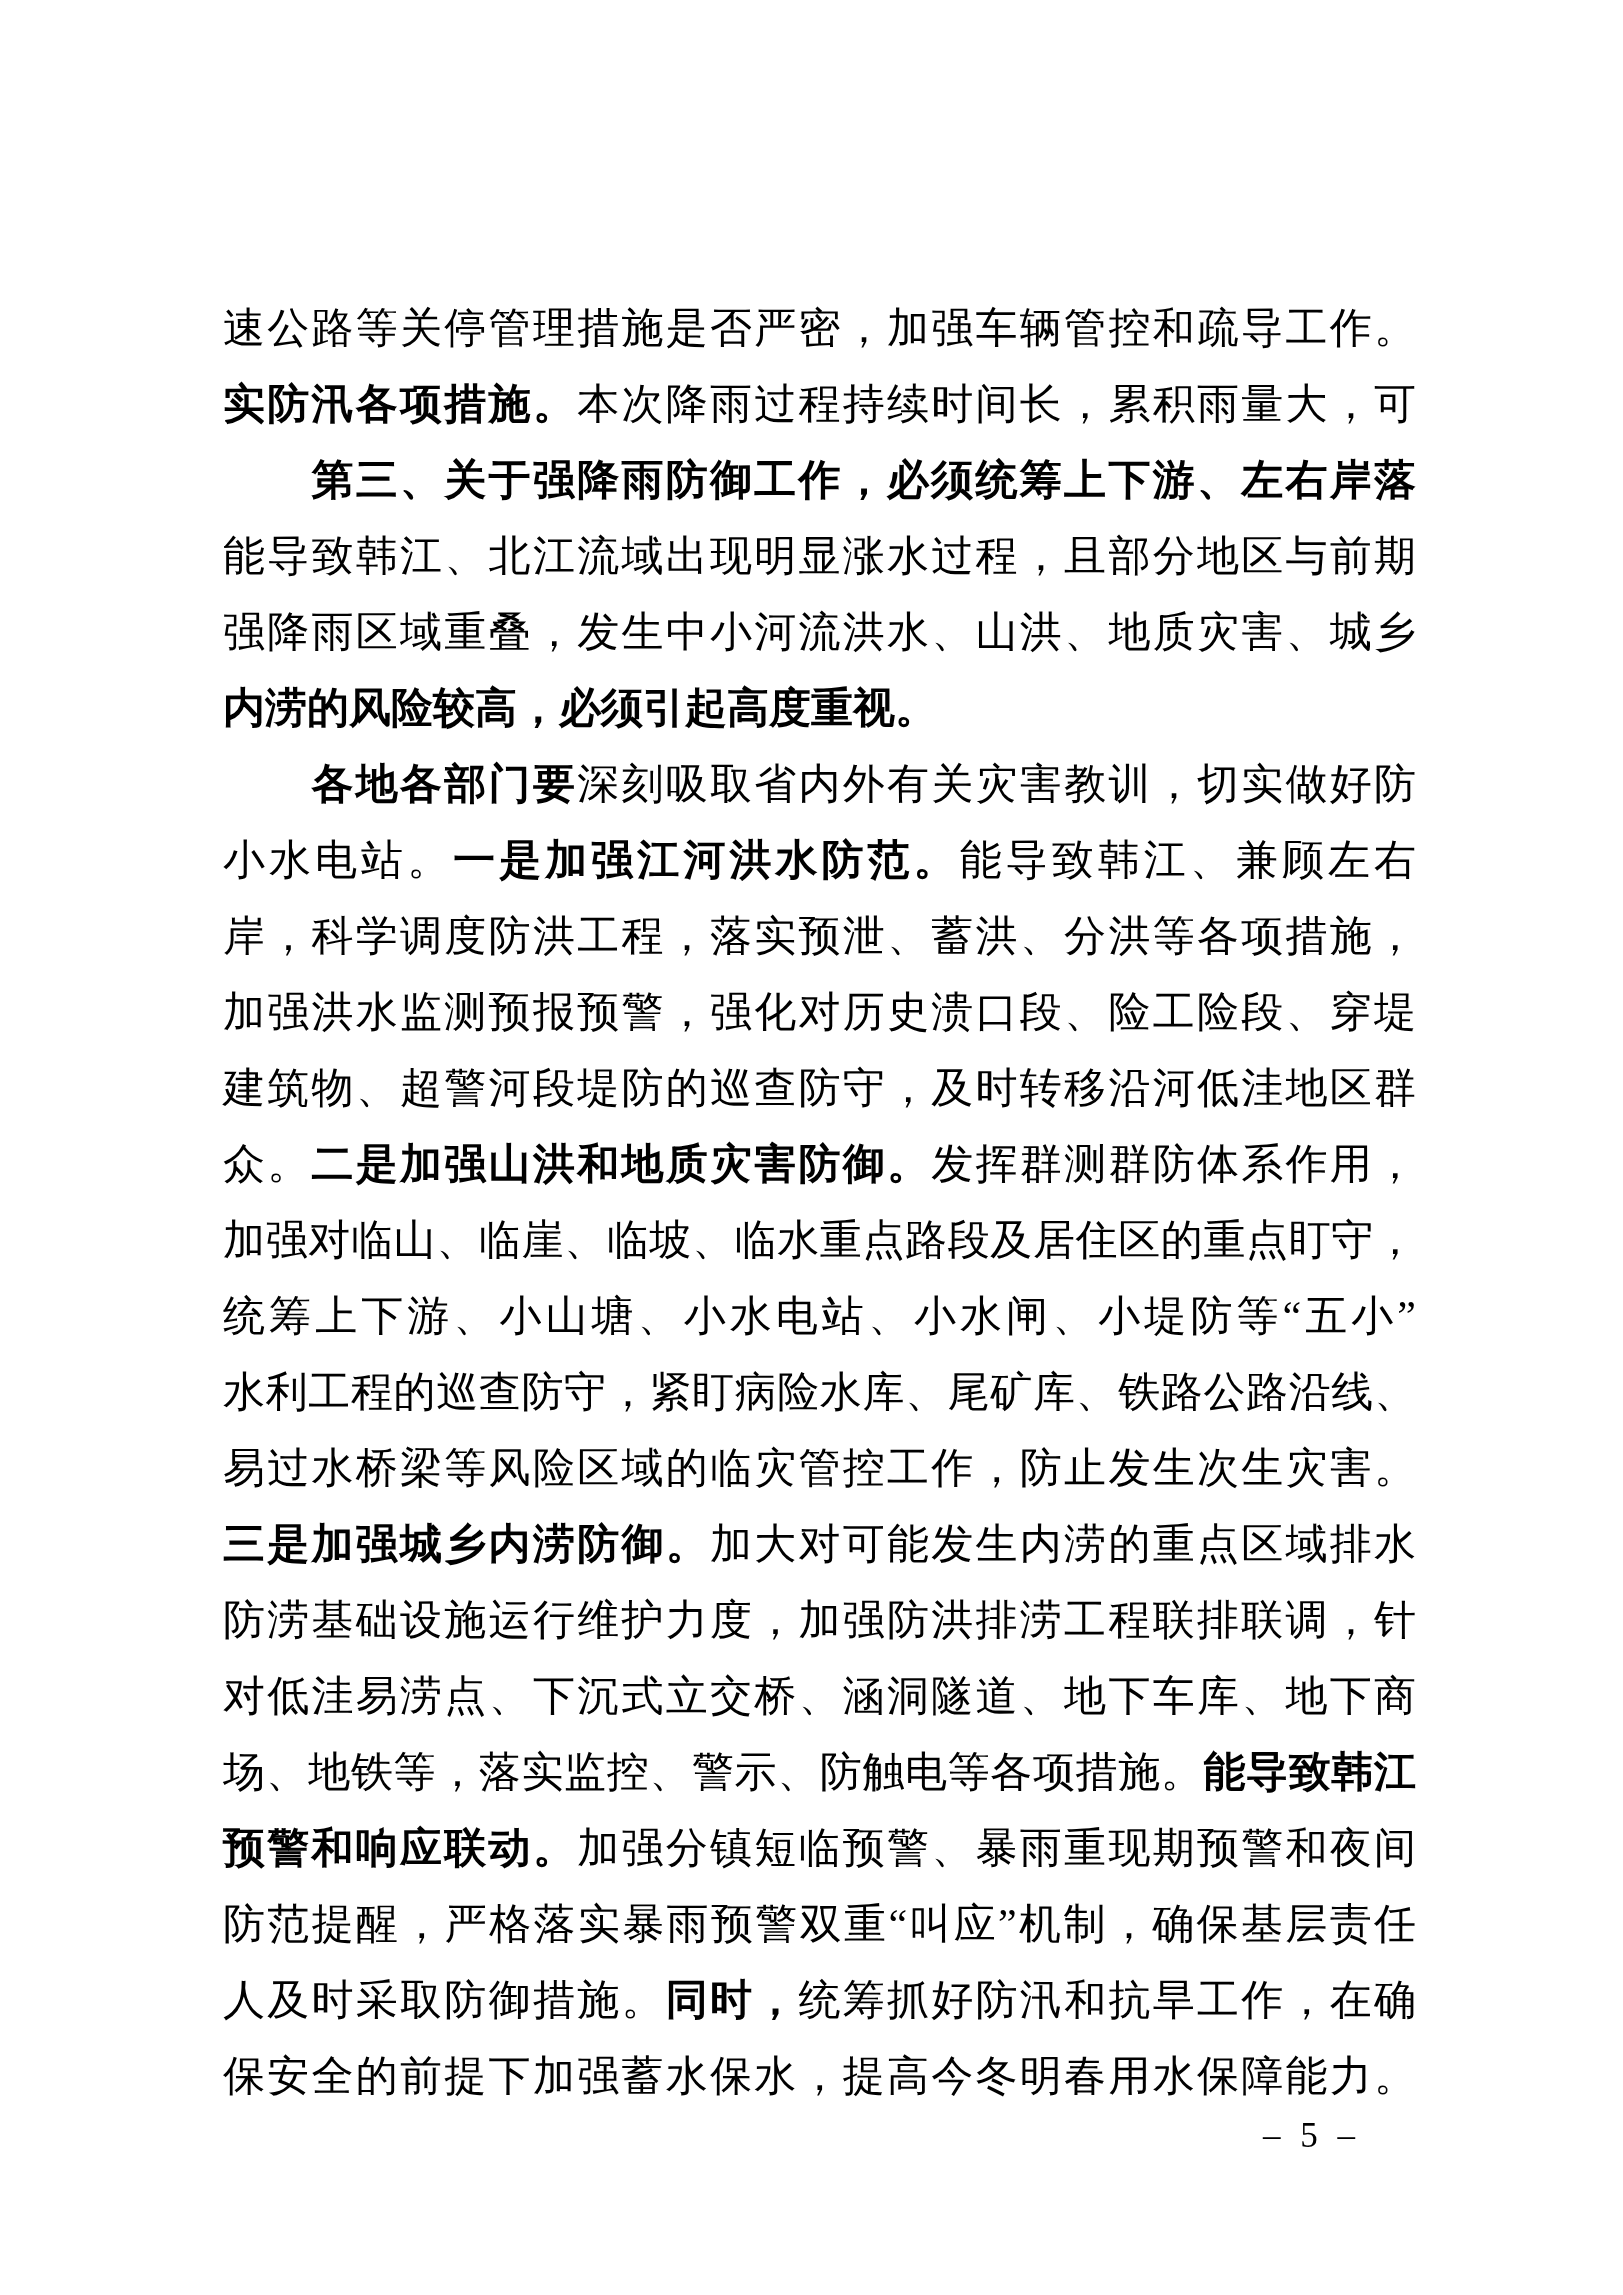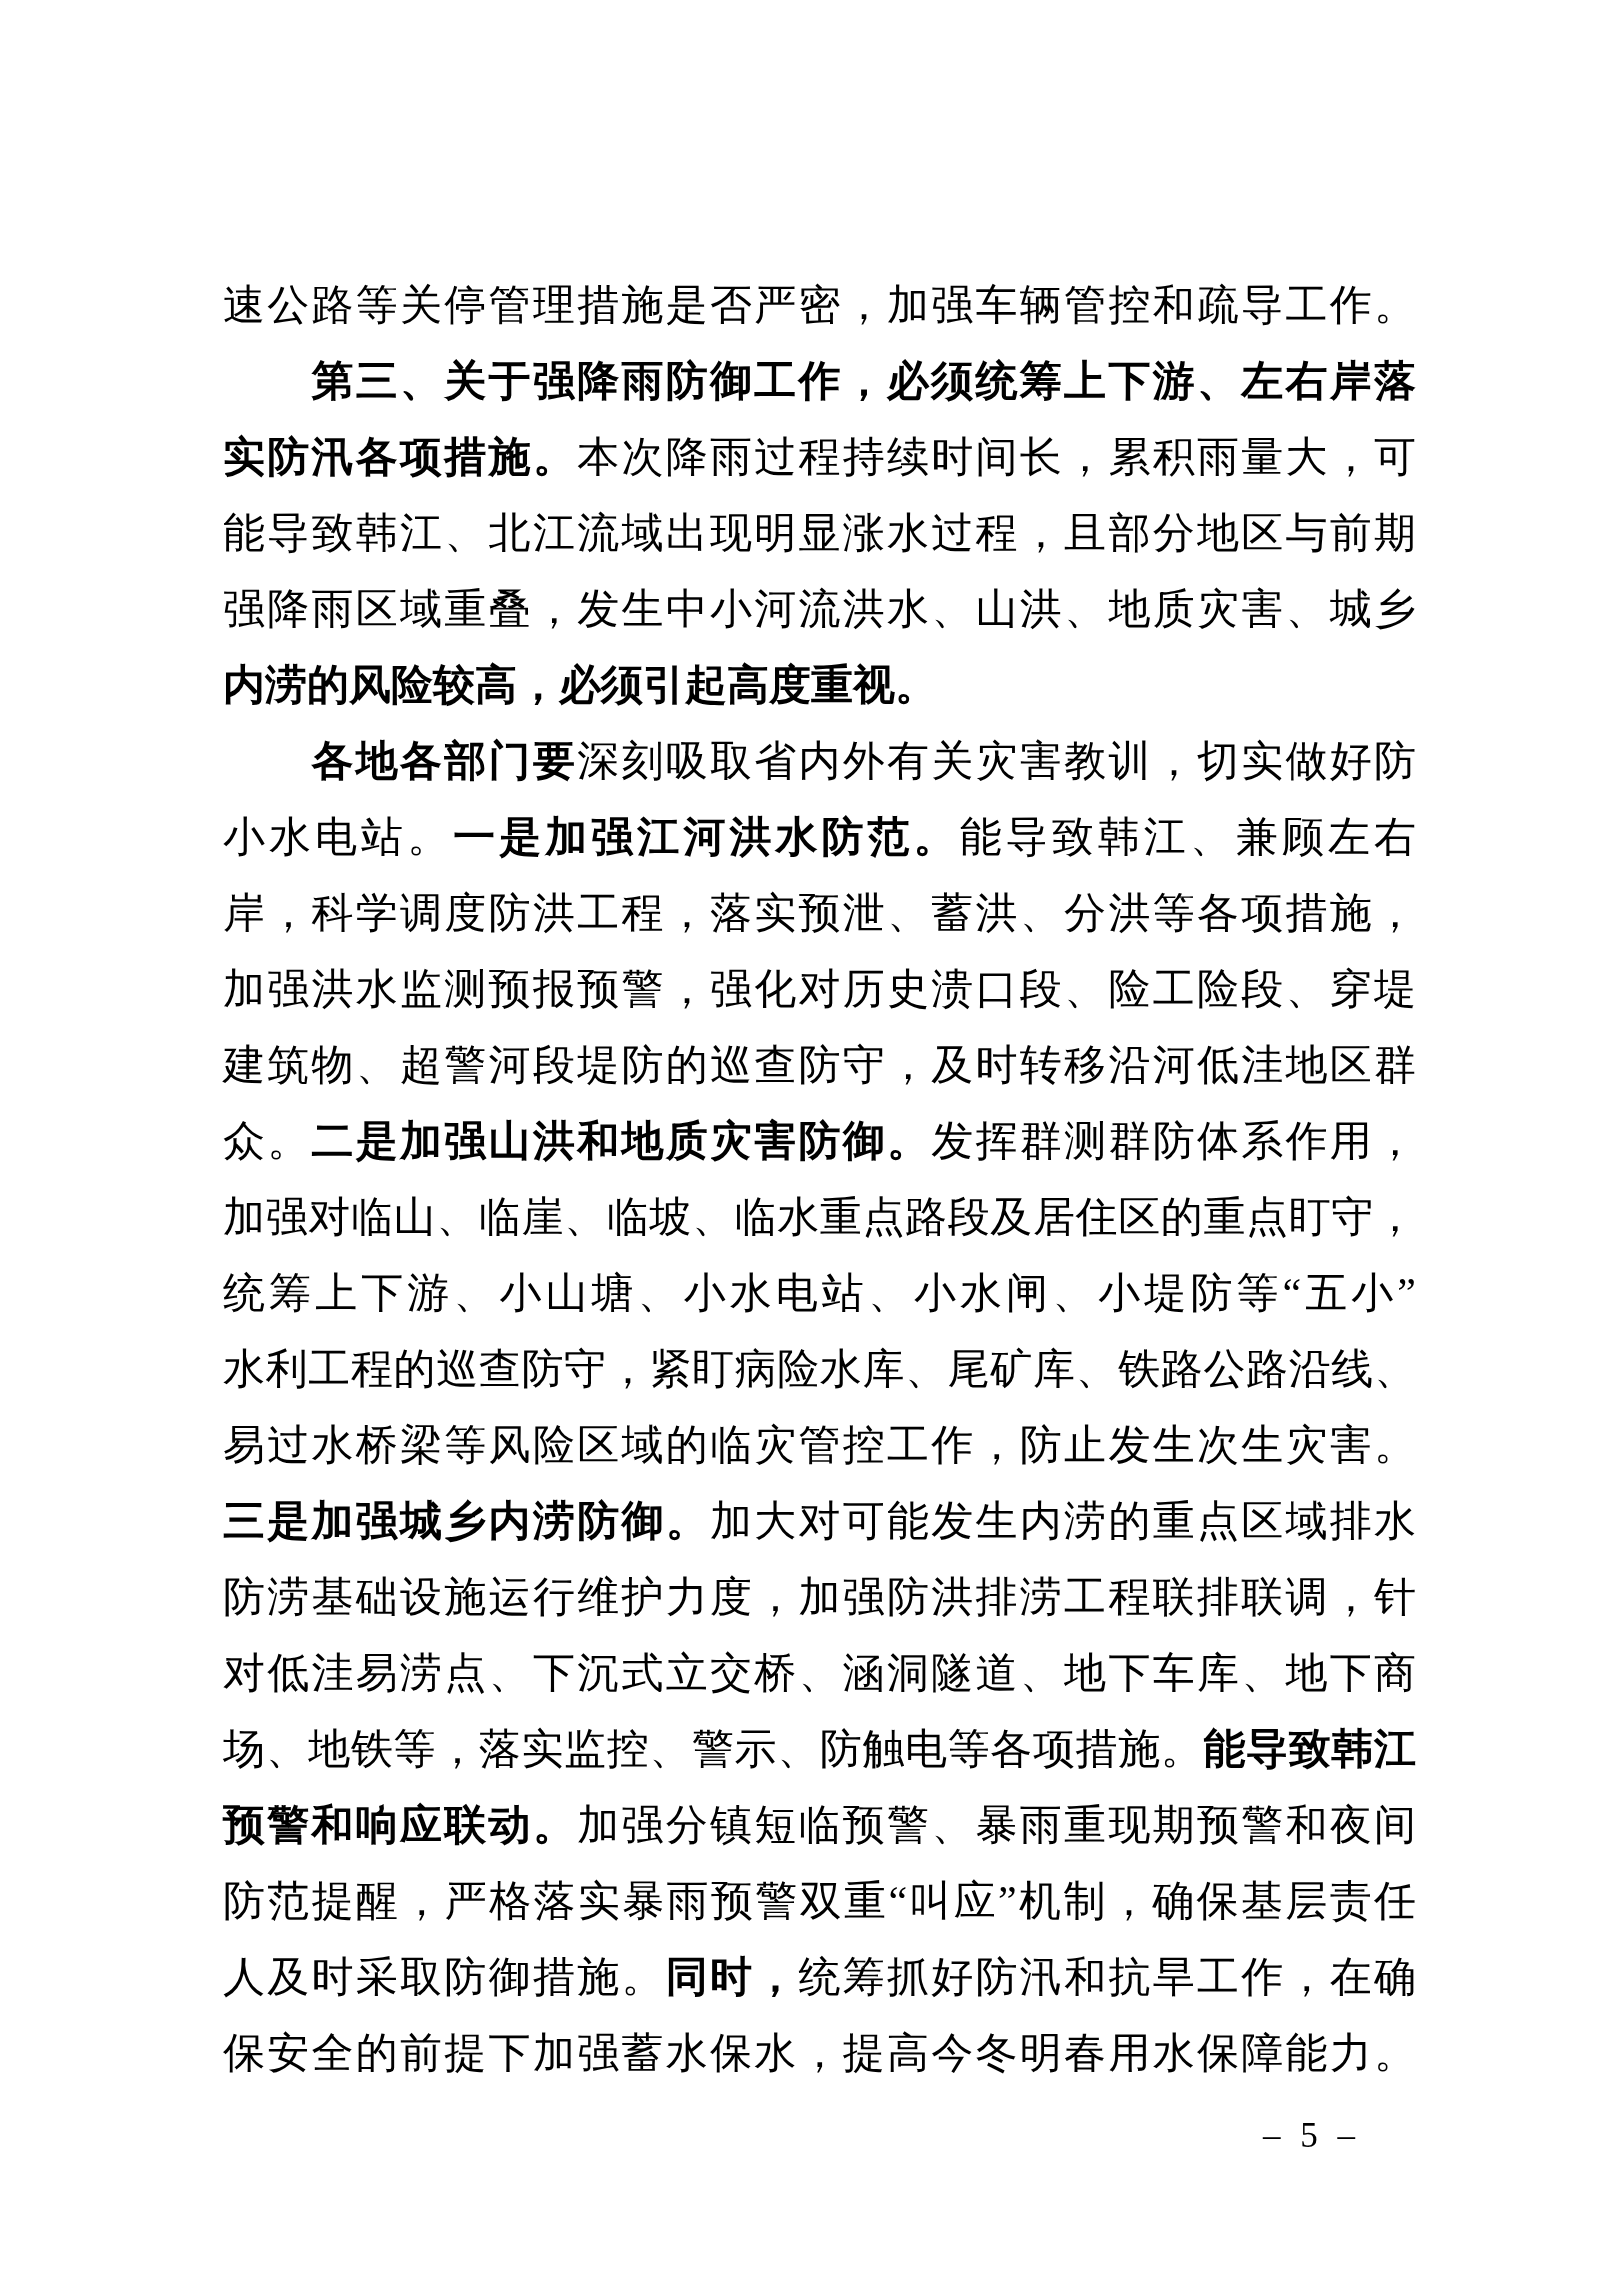--- a/index.html
+++ b/index.html
@@ -19,21 +19,21 @@
     left: 0;
     top: 0;
     width: 1623px;
     height: 2295px;
     background: #ffffff;
     overflow: hidden;
   }
   .text-block {
     position: absolute;
     left: 223px;
-    top: 267px;
+    top: 290px;
     width: 1193px;
   }
   .line {
     height: 76px;
     line-height: 76px;
     font-size: 42px;
     color: #000000;
     text-justify: inter-character;
   }
   .line.full {
@@ -60,22 +60,22 @@
     text-align: left;
     color: #000000;
   }
 </style>
 </head>
 <body>
 
 <div class="page">
   <div class="text-block">
       <div class="line full"><span>速公路等关停管理措施是否严密，加强车辆管控和疏导工作。</span></div>
+      <div class="line full"><b>实防汛各项措施。</b><span>本次降雨过程持续时间长，累积雨量大，可</span></div>
       <div class="line full"><span>　　</span><b>第三、关于强降雨防御工作，必须统筹上下游、左右岸落</b></div>
-      <div class="line full"><b>实防汛各项措施。</b><span>本次降雨过程持续时间长，累积雨量大，可</span></div>
       <div class="line full"><span>能导致韩江、北江流域出现明显涨水过程，且部分地区与前期</span></div>
       <div class="line full"><span>强降雨区域重叠，发生中小河流洪水、山洪、地质灾害、城乡</span></div>
       <div class="line short"><span>内涝的风险较高，必须引起高度重视。</span></div>
       <div class="line full"><span>　　</span><b>各地各部门要</b><span>深刻吸取省内外有关灾害教训，切实做好防</span></div>
       <div class="line full"><span>小水电站。</span><b>一是加强江河洪水防范。</b><span>能导致韩江、兼顾左右</span></div>
       <div class="line full"><span>岸，科学调度防洪工程，落实预泄、蓄洪、分洪等各项措施，</span></div>
       <div class="line full"><span>加强洪水监测预报预警，强化对历史溃口段、险工险段、穿堤</span></div>
       <div class="line full"><span>建筑物、超警河段堤防的巡查防守，及时转移沿河低洼地区群</span></div>
       <div class="line full"><span>众。</span><b>二是加强山洪和地质灾害防御。</b><span>发挥群测群防体系作用，</span></div>
       <div class="line full"><span>加强对临山、临崖、临坡、临水重点路段及居住区的重点盯守，</span></div>

